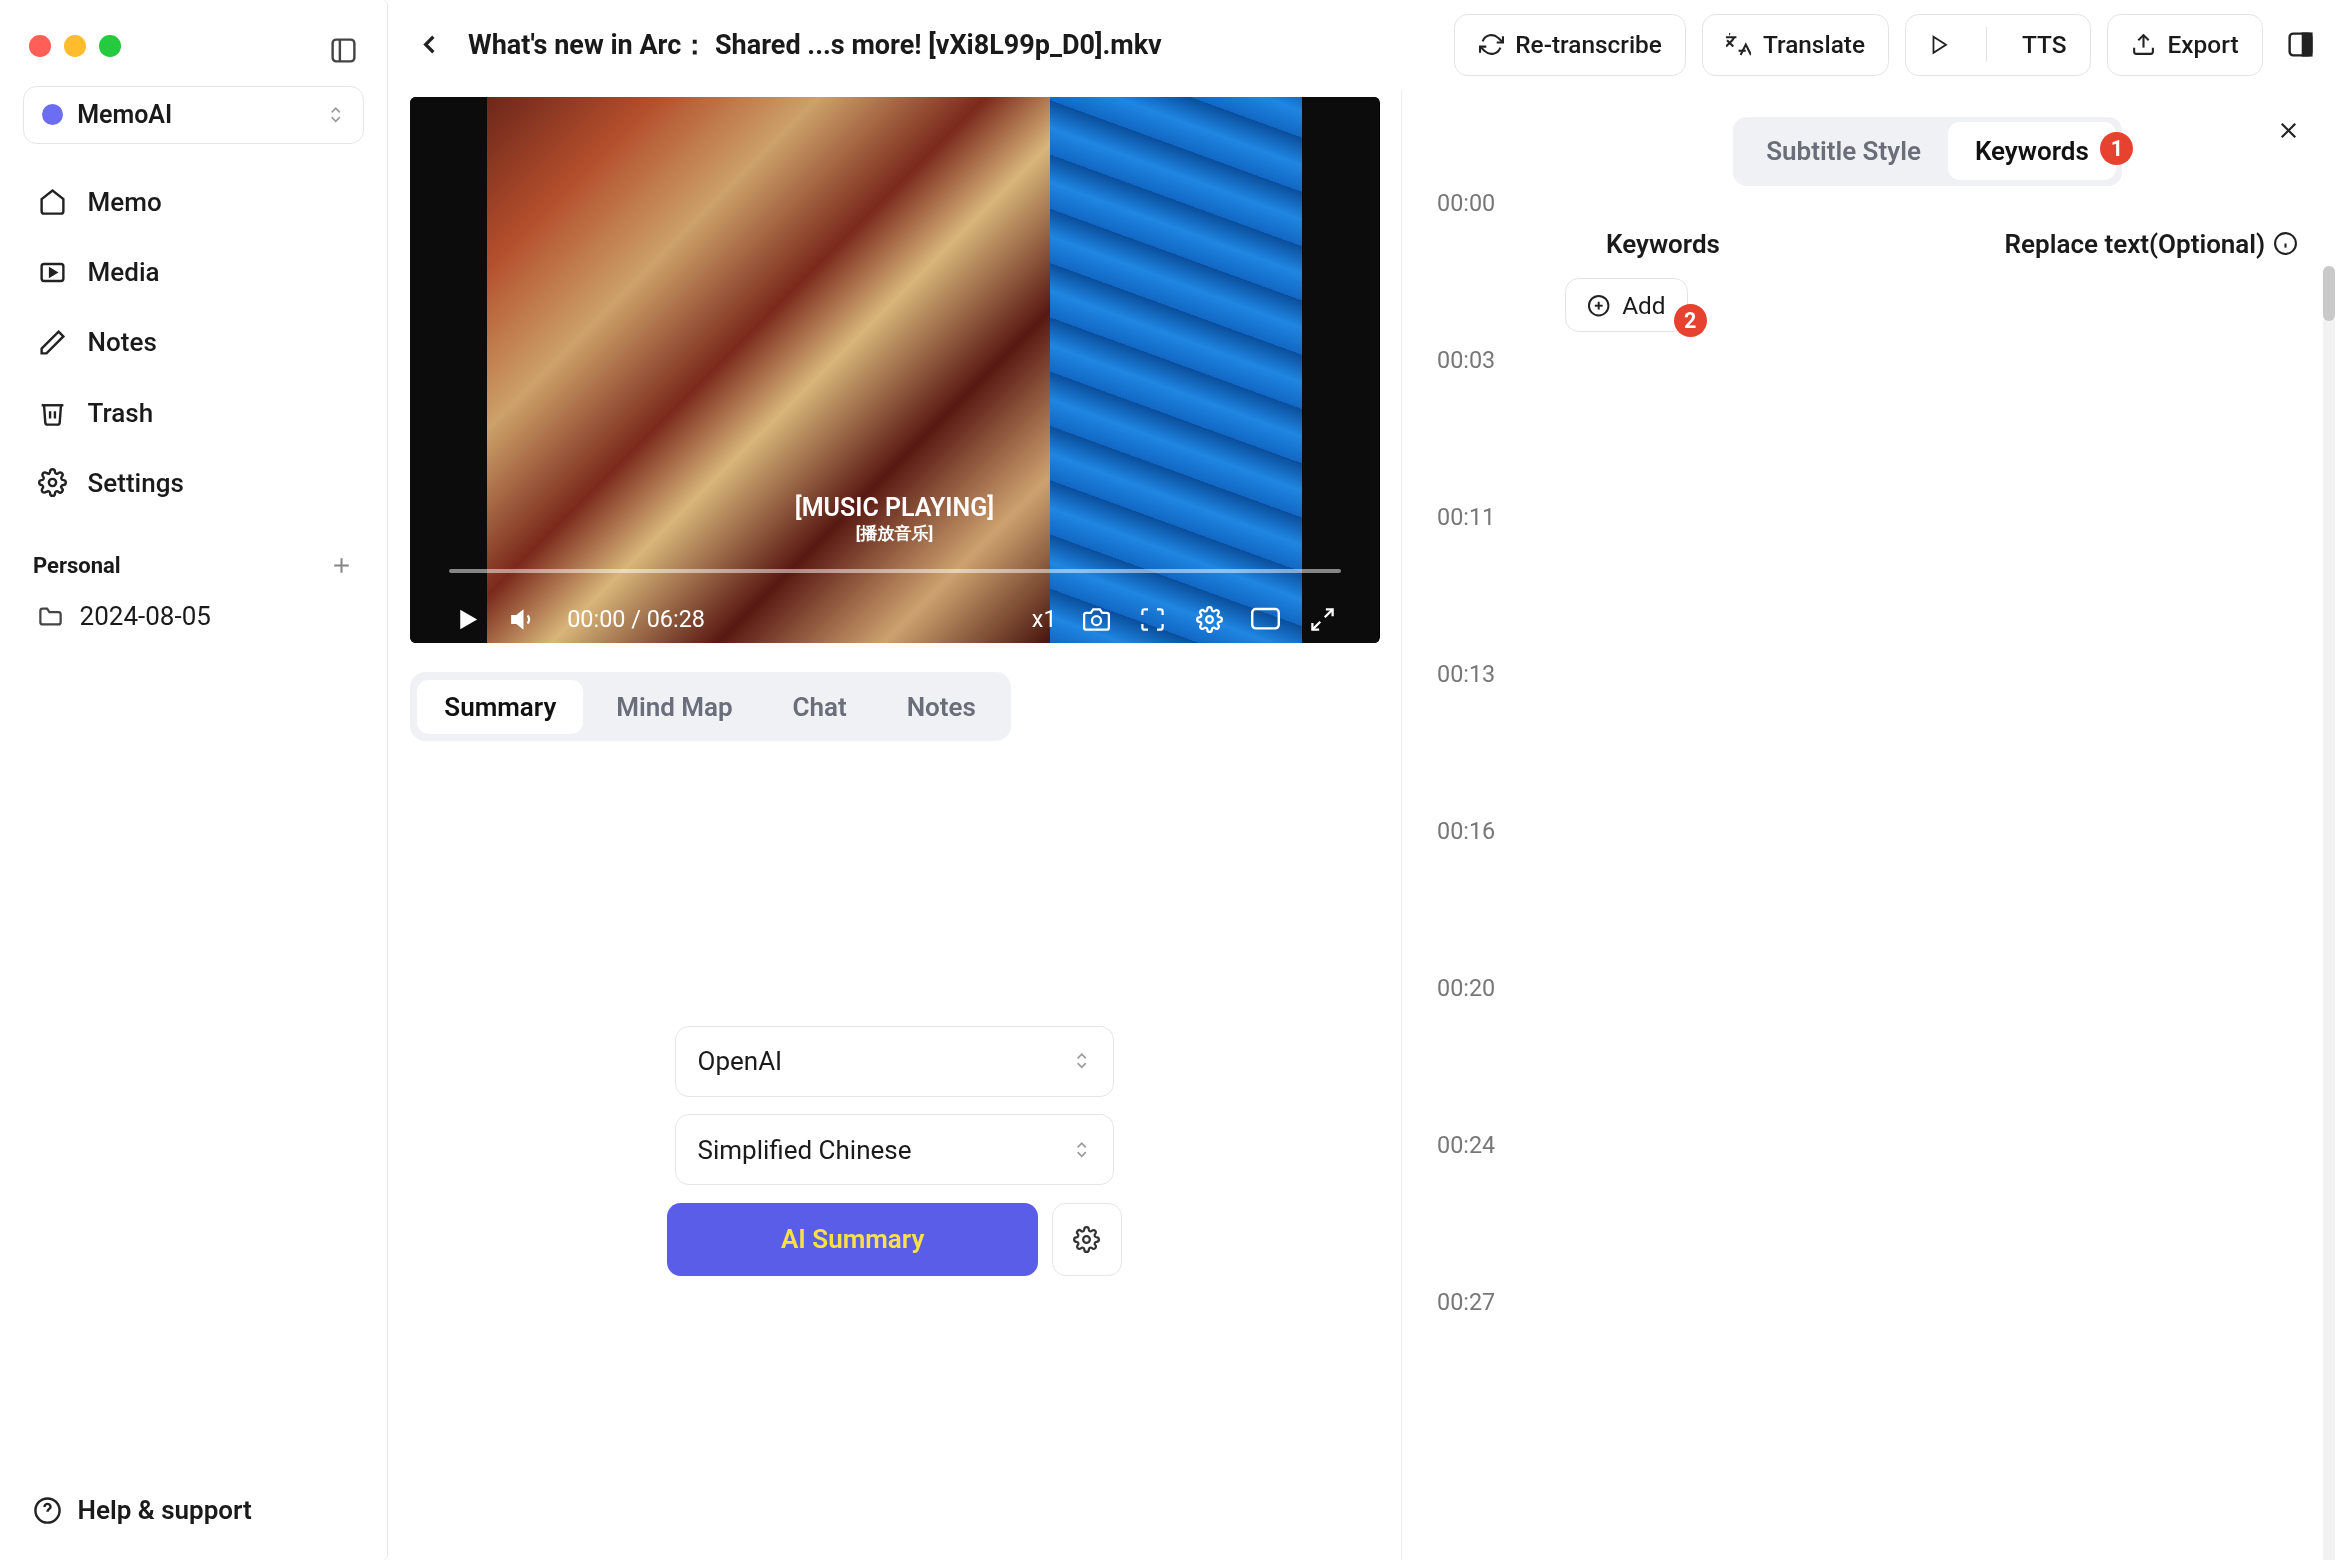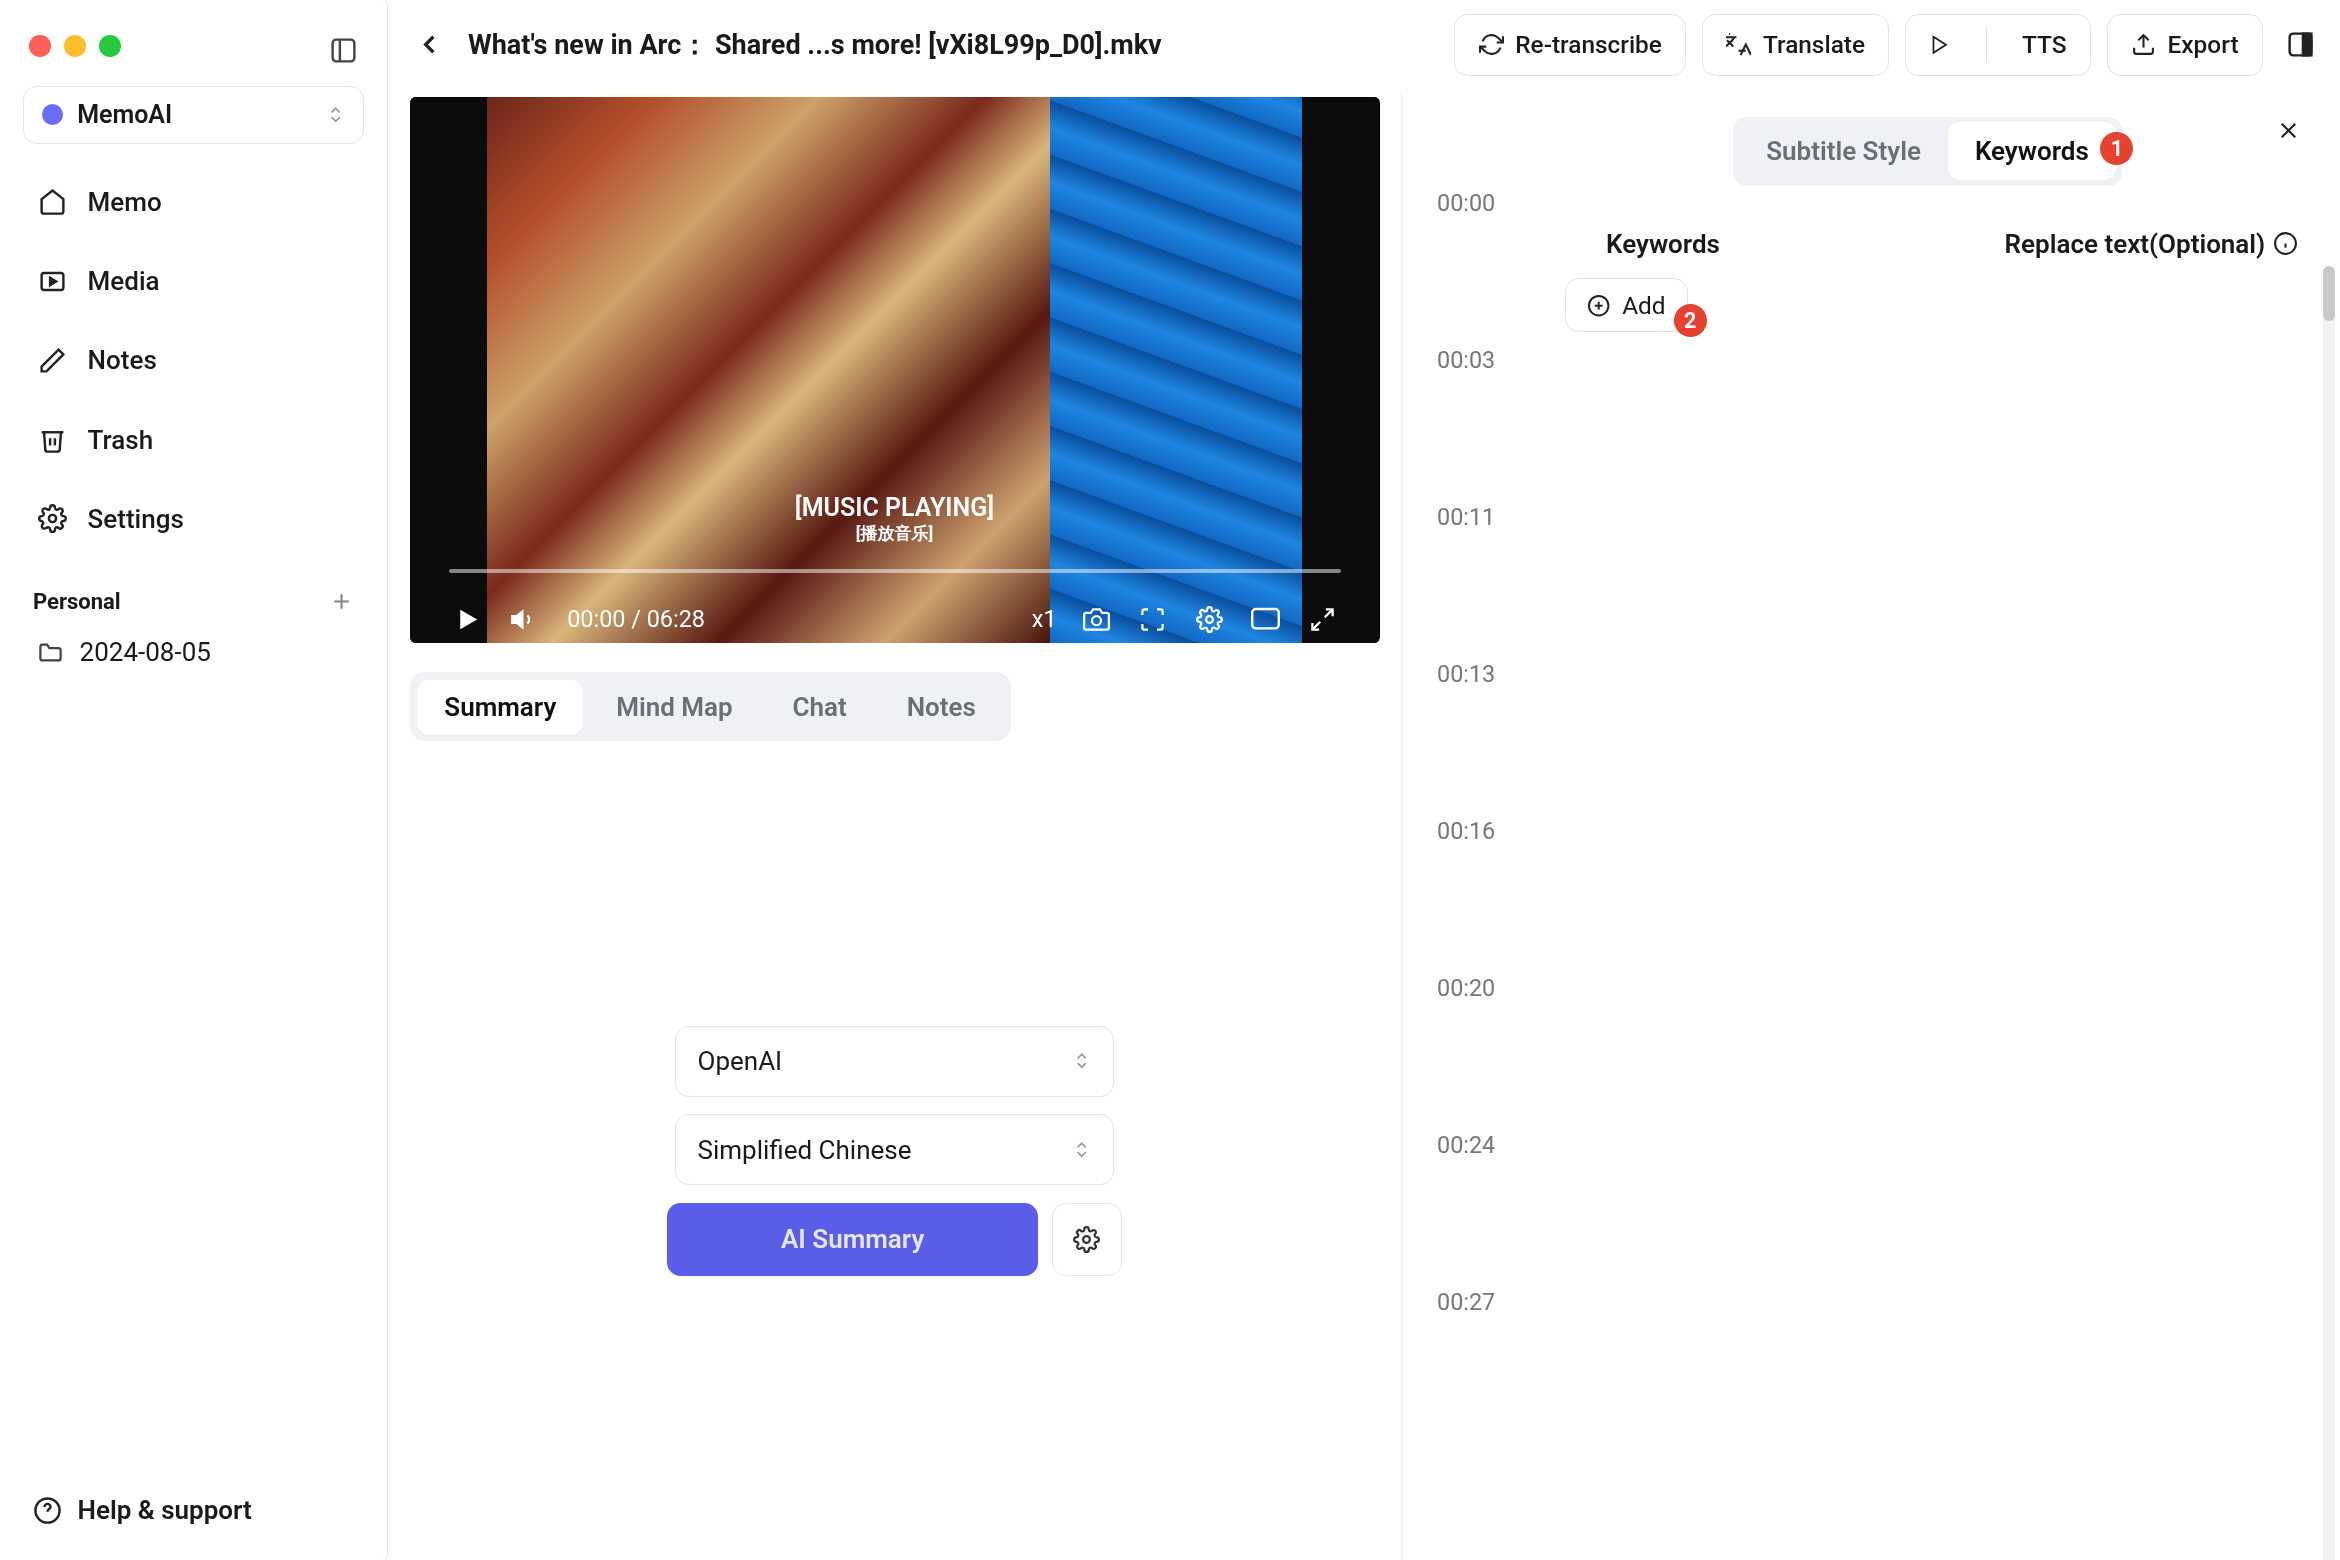--- a/index.html
+++ b/index.html
@@ -66,21 +66,21 @@
   border-radius: 13.7px;
   padding: 13.7px 17.6px;
   display: flex; align-items: center; gap: 13.7px;
   cursor: pointer;
 }
 .ws-dot { width: 21.5px; height: 21.5px; border-radius: 50%; background: #6b6ef5; }
 .ws-name { font-weight: 600; font-size: 25px; flex: 1; }
 .chev-updown { color: #999; }
 
 
-.navlist { padding: 0 17.6px; display: flex; flex-direction: column; gap: 17px; }
+.navlist { padding: 0 17.6px; display: flex; flex-direction: column; gap: 8px; }
 .navitem {
   display: flex; align-items: center; gap: 19.5px;
   padding: 15.6px 19.5px; border-radius: 11.7px; cursor: pointer;
   font-size: 26px; font-weight: 500;
 }
 .navicon { width: 31px; height: 31px; display: flex; align-items:center; justify-content:center; }
 
 
 .section-head {
   display: flex; align-items: center; justify-content: space-between;
@@ -155,21 +155,21 @@
 
 .summary-area { flex: 1; display: flex; flex-direction: column; align-items: center; justify-content: center; gap: 17.6px; }
 .select {
   width: 439px; padding: 19.5px 21.5px;
   border: 1.5px solid #e5e5e5; border-radius: 13.7px;
   display: flex; align-items: center; justify-content: space-between;
   font-size: 26px; cursor: pointer;
 }
 .ai-row { display: flex; gap: 0; }
 .ai-btn {
-  background: #5a5de8; color: #e5e5e5; font-weight: 600; font-size: 26px;
+  background: #5a5de8; color: #fde047; font-weight: 600; font-size: 26px;
   padding: 21.5px 0; width: 371px; text-align: center;
   border-radius: 13.7px; cursor: pointer;
 }
 .ai-gear {
   width: 70px; display: flex; align-items: center; justify-content: center;
   border: 1.5px solid #e5e5e5; border-radius: 13.7px; margin-left: 13.7px;
   cursor: pointer;
 }
 
 

